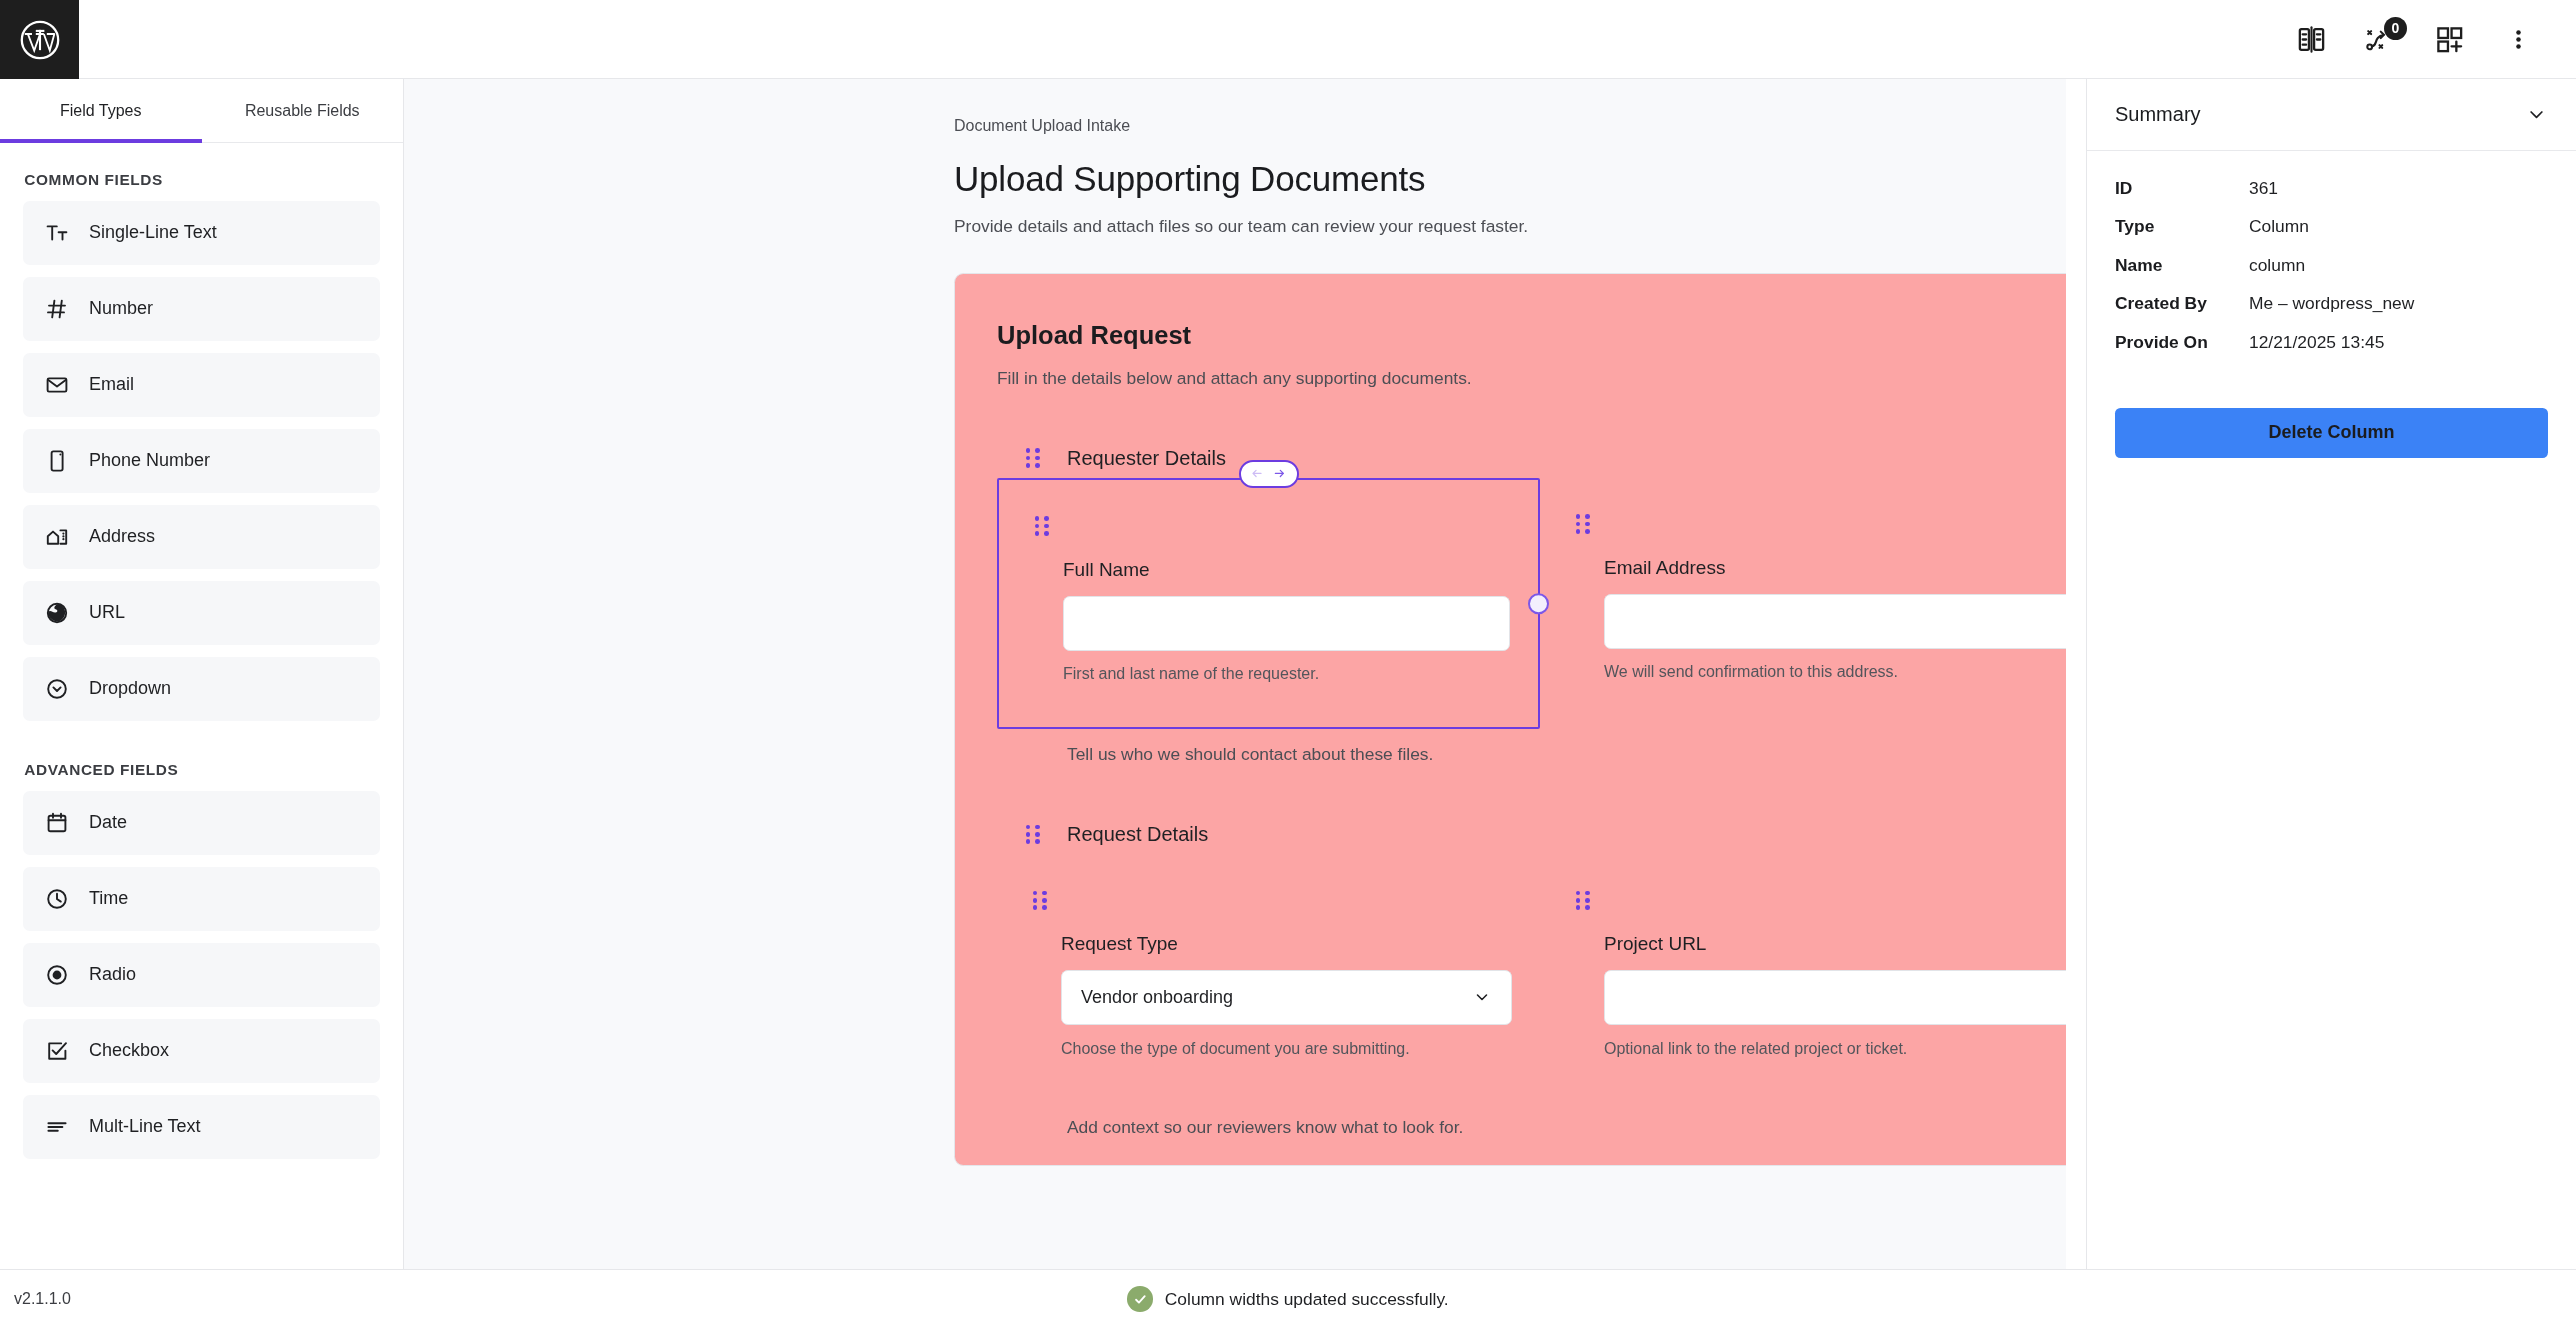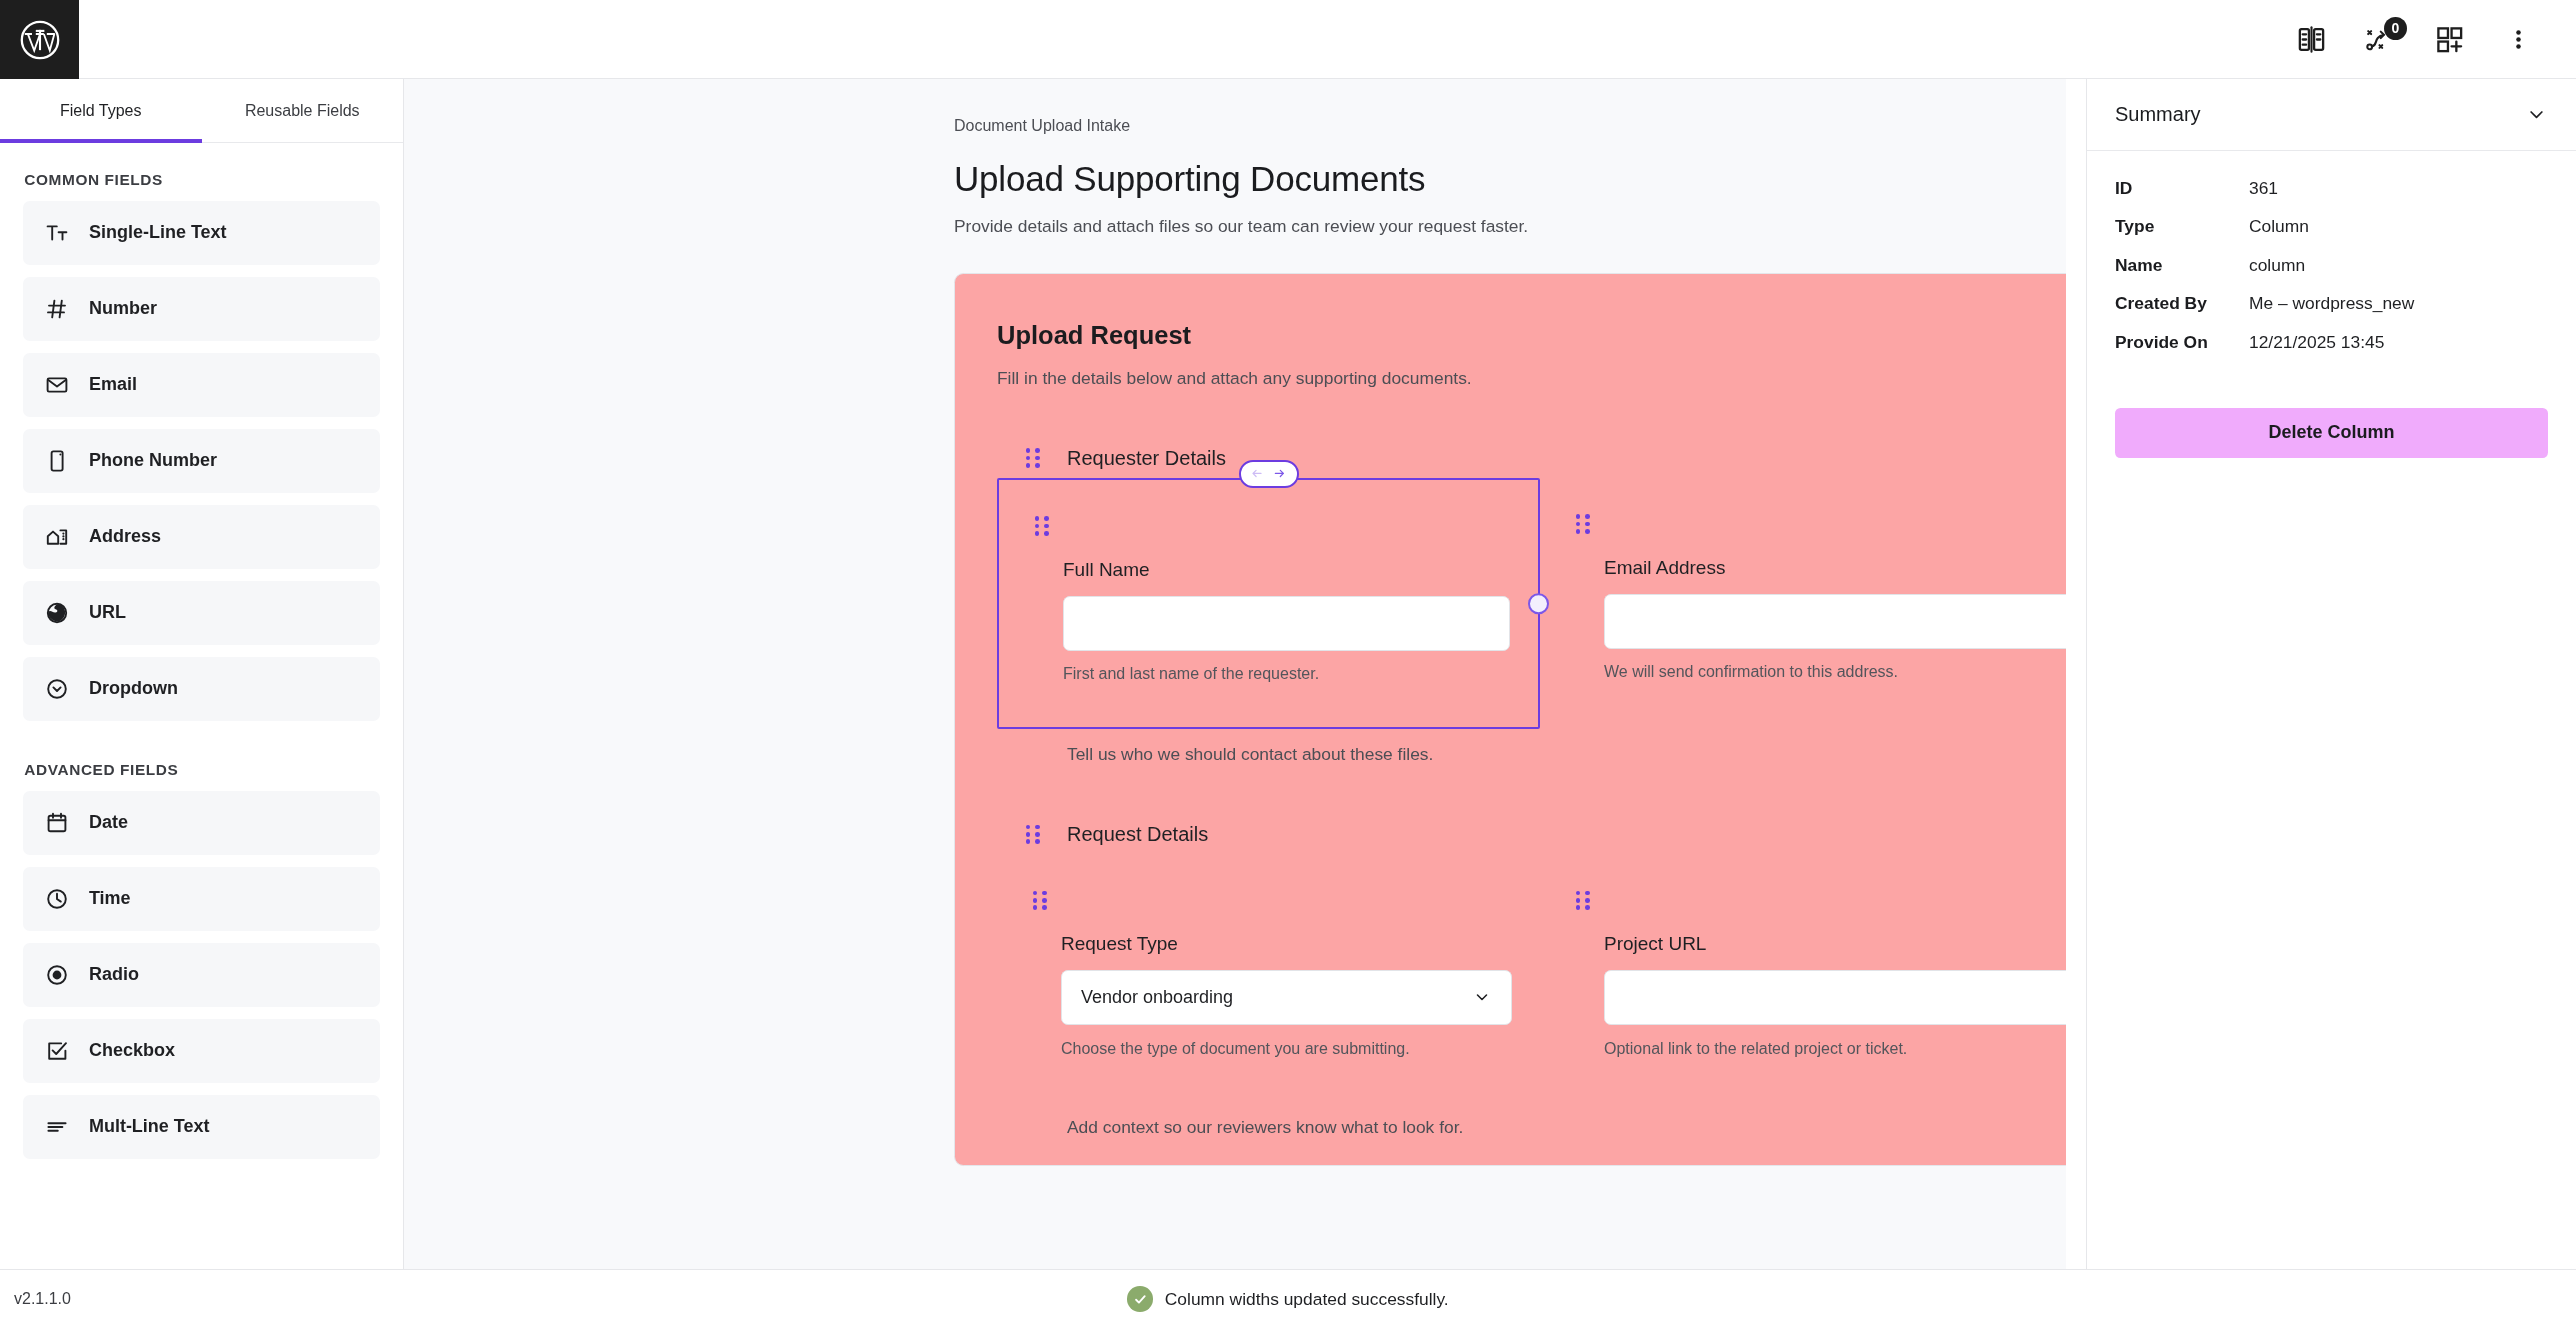--- a/index.html
+++ b/index.html
@@ -66,21 +66,21 @@
   .sb-scroll { flex: 1 1 auto; overflow: hidden; padding: 0 23px; }
   .sb-group-title {
     font-size: 15.4px; font-weight: 700; letter-spacing: 0.6px;
     color: #3b3d42; padding: 28px 1.3px 12px;
   }
   .field-item {
     display: flex; align-items: center; gap: 17.4px;
     height: 64px; padding: 0 19px; margin-bottom: 12px;
     border-radius: 6.7px; background: #f6f7f9; cursor: grab;
   }
-  .field-item .fi-label { font-size: 18px; color: #1f2023; font-weight: bold; }
+  .field-item .fi-label { font-size: 18px; color: #1f2023; }
   .fi-icon { width: 29.5px; height: 29.5px; display: flex; align-items: center; justify-content: center; flex: 0 0 29.5px; }
 
   
   .canvas {
     flex: 1 1 auto; background: #f8f9fb; overflow: hidden;
     position: relative; min-width: 0;
   }
   .canvas-inner { padding: 38px 0 0 0; }
   .breadcrumb { font-size: 16px; color: #4c4e54; padding-left: 550px; }
   .form-title {
@@ -150,21 +150,21 @@
     display: flex; align-items: center; justify-content: space-between;
     padding: 24px 28px; border-bottom: 1.3px solid #e8e9ec;
   }
   .rp-title { font-size: 20px; color: #1b1c1f; }
   .rp-body { padding: 27px 28px 0 28px; }
   .rp-row { display: flex; margin-bottom: 17.4px; font-size: 17.4px; }
   .rp-key { width: 134px; flex: 0 0 134px; font-weight: 700; color: #1b1c1f; }
   .rp-val { color: #1f2023; }
   .rp-delete {
     margin: 38px 28px 0 28px; height: 50px; border-radius: 5.4px;
-    background: #f0abfc; border: none; color: #1b1c1f;
+    background: #3b82f6; border: none; color: #1b1c1f;
     font-size: 18px; font-weight: 700; font-family: inherit; cursor: pointer;
   }
 
   
   .statusbar {
     height: 59px; flex: 0 0 59px; background: #ffffff;
     border-top: 1.3px solid #e6e7ea;
     display: flex; align-items: center; position: relative;
   }
   .sb-version { position: absolute; left: 14px; font-size: 16px; color: #3b3d42; }

